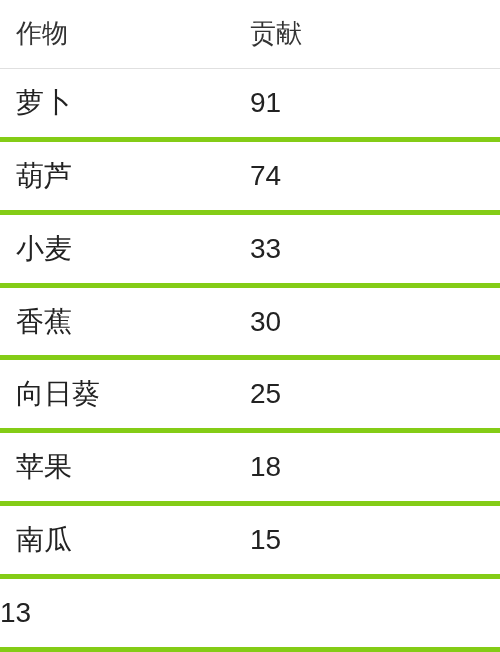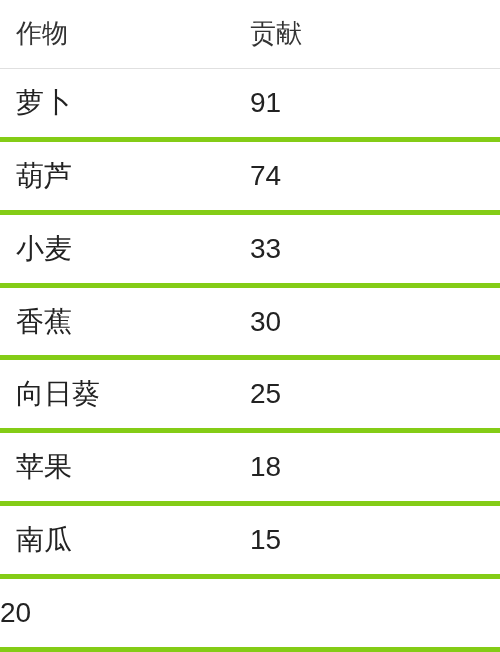--- a/index.html
+++ b/index.html
@@ -86,15 +86,15 @@
     </div>
     <div class="table-row">
       <div class="col-crop">苹果</div>
       <div class="col-contribution">18</div>
     </div>
     <div class="table-row">
       <div class="col-crop">南瓜</div>
       <div class="col-contribution">15</div>
     </div>
     <div class="table-row">
-      <div class="col-contribution">20</div>
+      <div class="col-contribution">13</div>
     </div>
   </div>
 
 </body></html>

